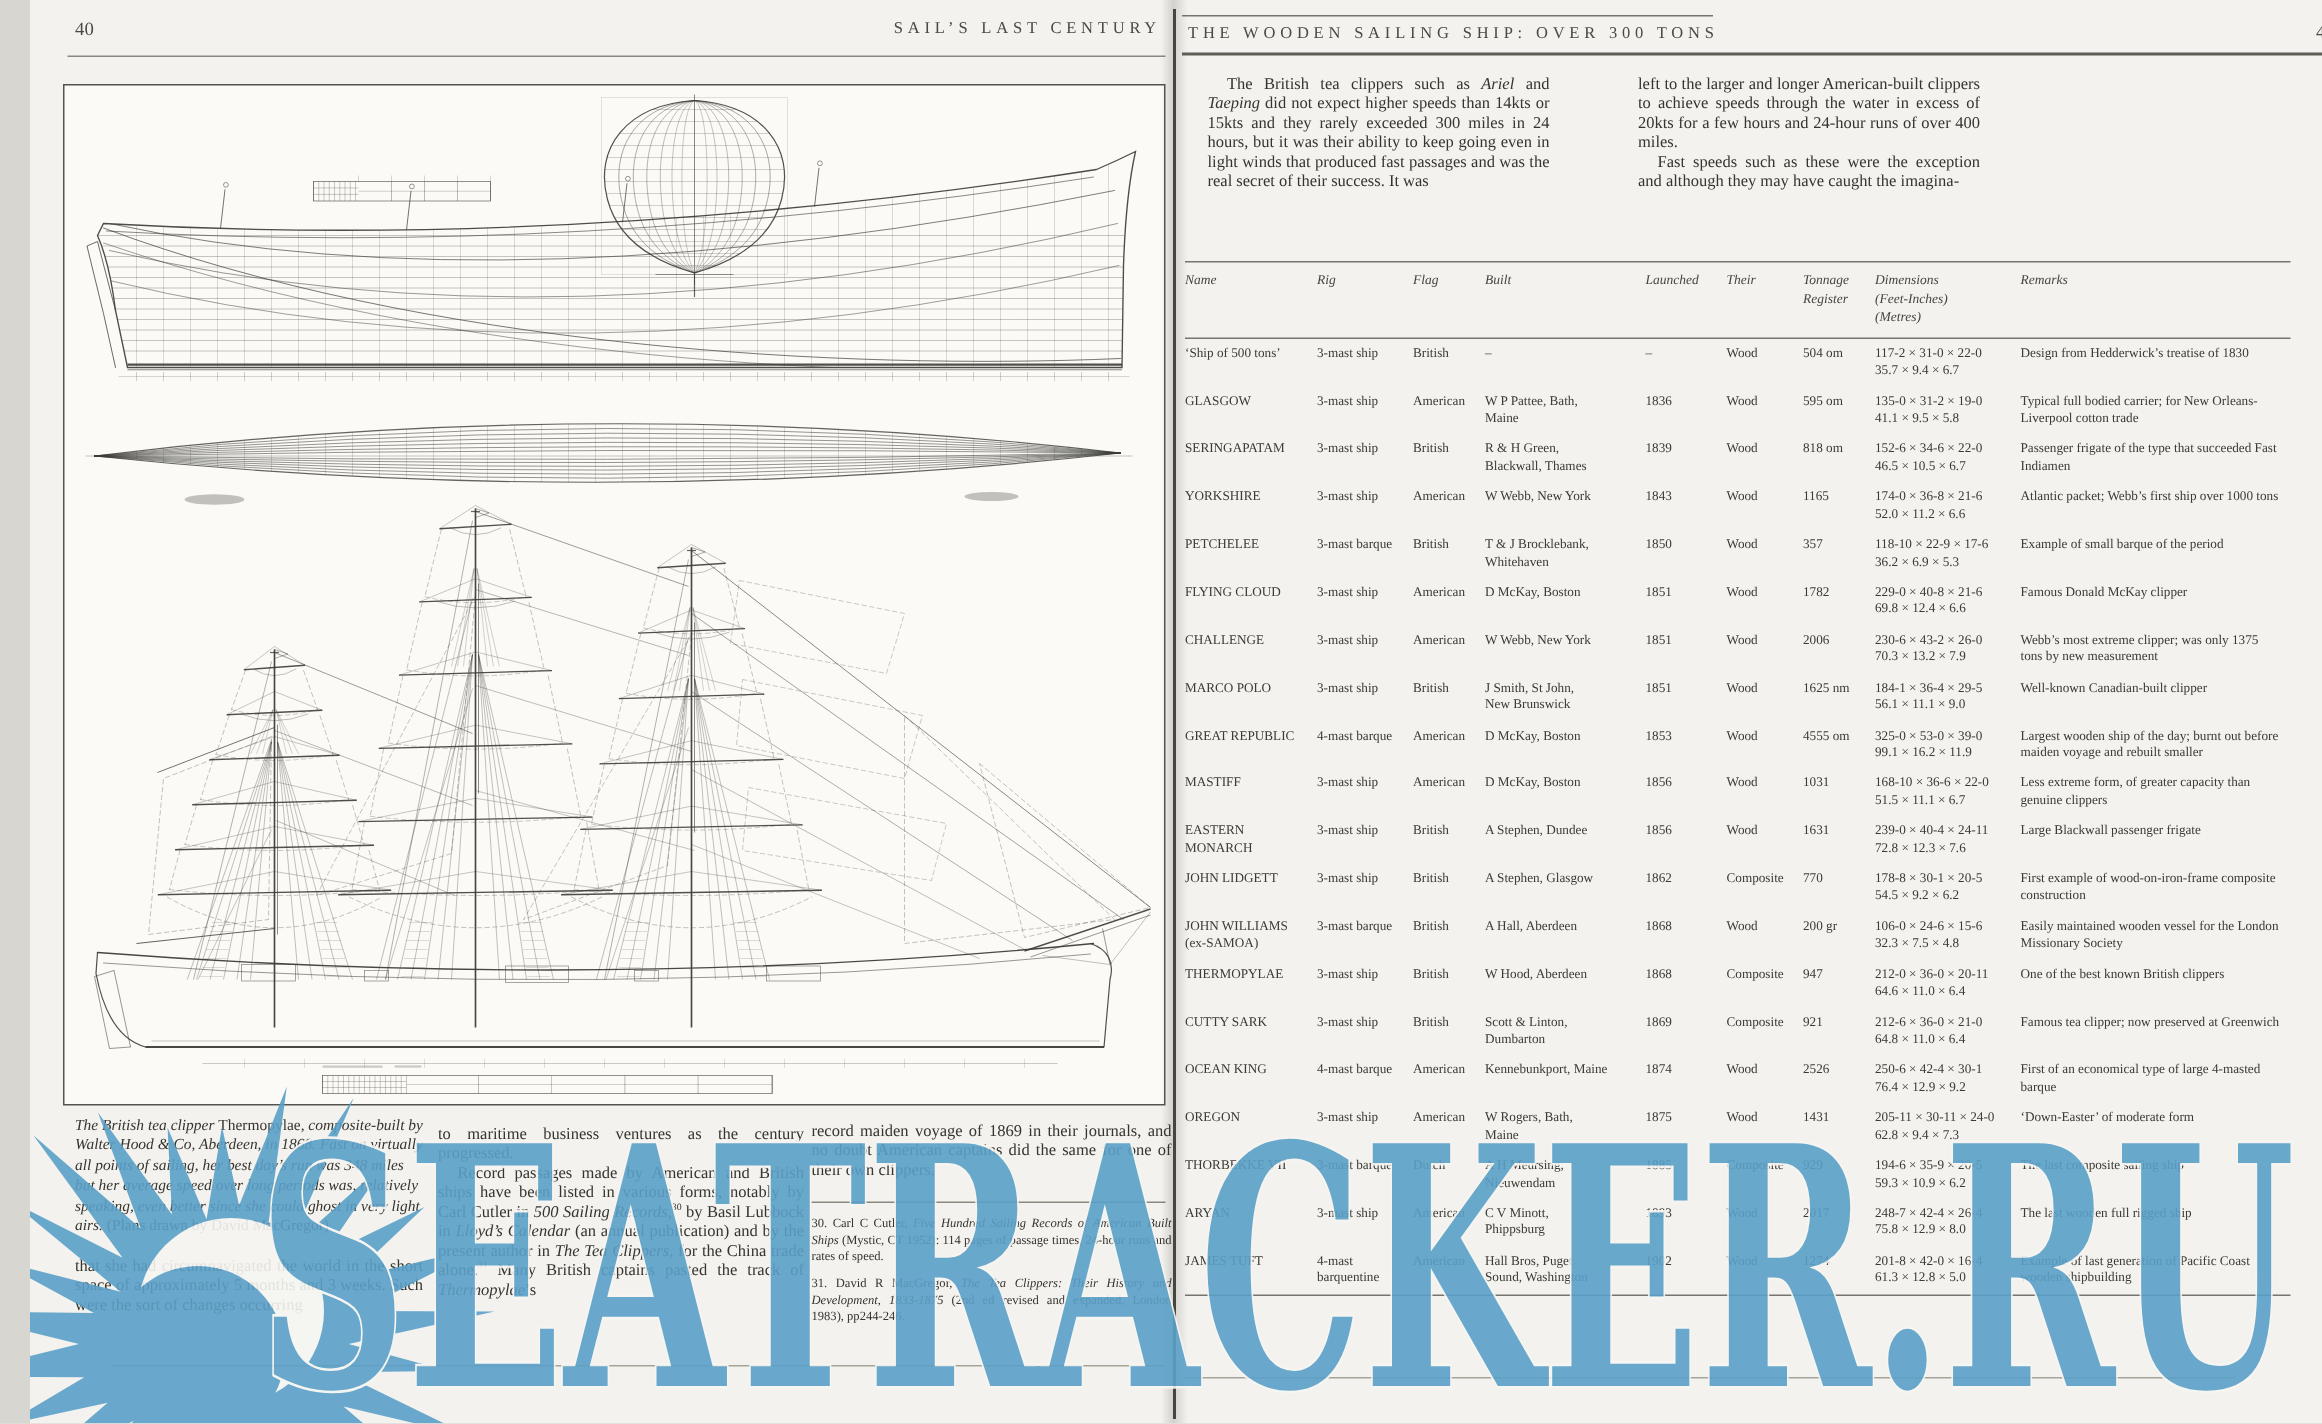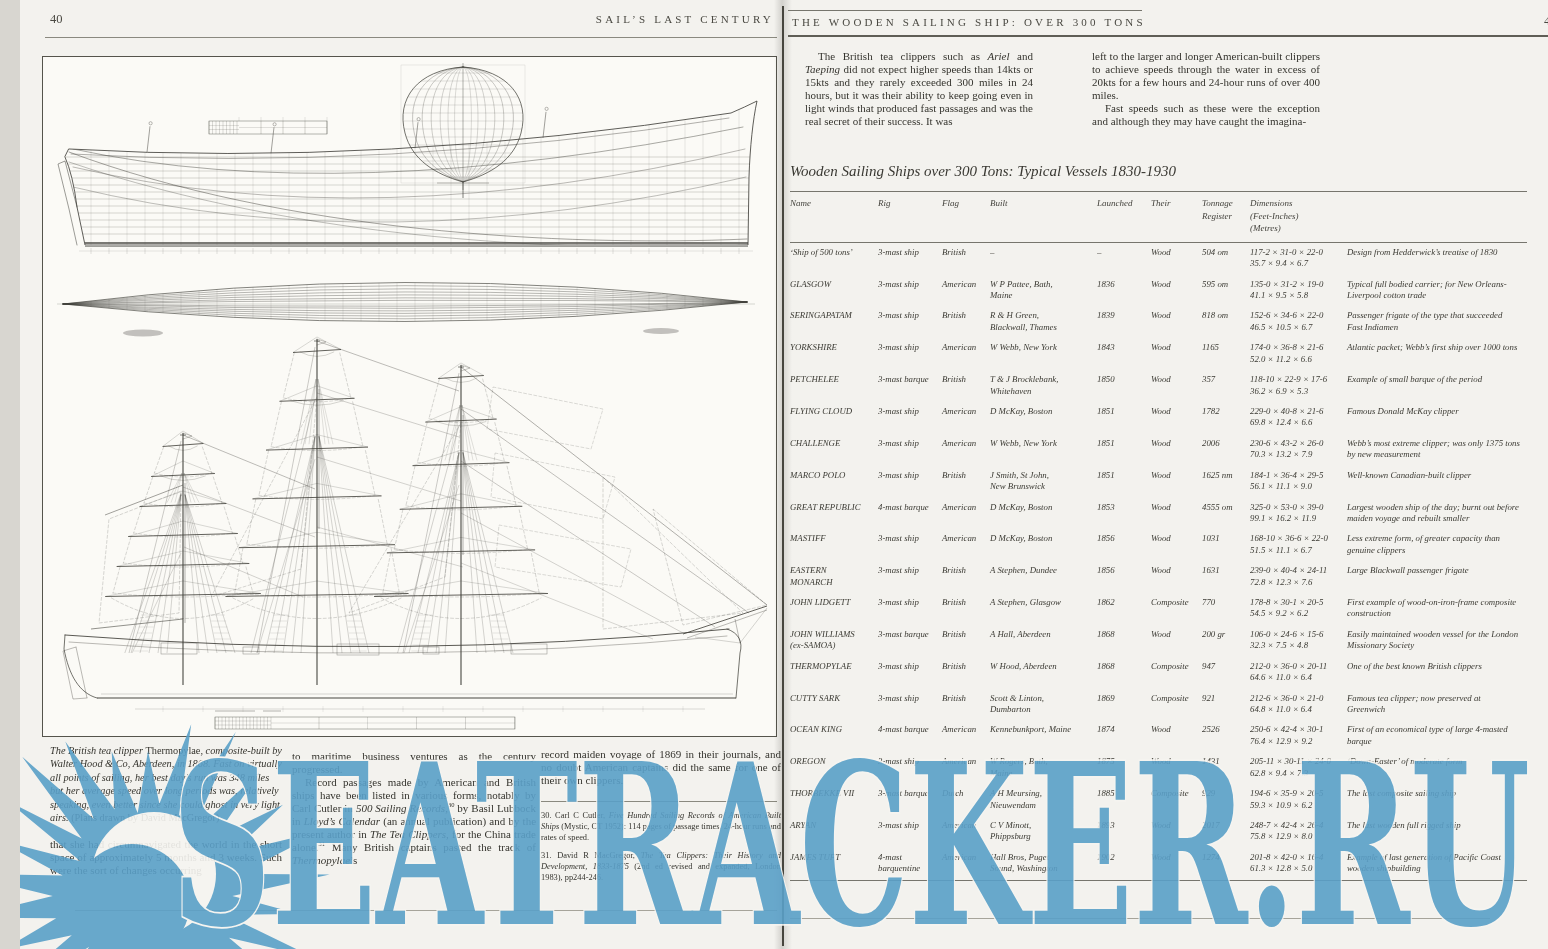--- a/index.html
+++ b/index.html
@@ -20,21 +20,21 @@
   .caption{font-size:10.3px;line-height:1.3;}
   .bodytxt{font-size:11px;line-height:1.18;}
   .fntxt{font-size:8.4px;line-height:1.32;}
   .byline{font-size:11.5px;font-weight:bold;text-align:right;margin-top:9px;}
   .tbl{position:absolute;left:770px;top:163px;width:737px;}
   .tbl-title{font-style:italic;font-size:15px;color:#3a3933;}
   .tgrid{display:grid;grid-template-columns:88px 64px 48px 107px 54px 51px 48px 97px 180px;}
   .thead{margin-top:11px;border-top:1px solid #76756d;padding:5px 0 7px 0;
          font-style:italic;font-size:9px;line-height:1.4;color:#45443e;}
   .tbody{border-top:1px solid #76756d;border-bottom:1px solid #76756d;}
-  .trow{padding:4px 0 5px 0;font-size:8.8px;line-height:1.3;color:#3b3a33;font-style:italic;}
+  .trow{padding:4px 0 5px 0;font-size:8.8px;line-height:1.3;color:#3b3a33;}
   .tcell{padding-right:7px;white-space:pre-line;}
   .gutter{position:absolute;left:754px;top:0;width:18px;height:949px;
           background:linear-gradient(90deg,rgba(40,38,32,0) 0%,rgba(40,38,32,0.16) 45%,rgba(40,38,32,0) 100%);}
   .gutter-line{position:absolute;left:762px;top:6px;width:2px;height:940px;background:#46453e;}
   .edge-line{position:absolute;left:1544px;top:8px;width:1px;height:934px;background:#a19f96;}
   .wm{position:absolute;left:0;top:0;width:1548px;height:949px;pointer-events:none;}
 </style>
 </head>
 <body>
 
@@ -585,30 +585,30 @@
 
   <div class="abs bodytxt" style="left:785px;top:50px;width:228px;">
     <p class="para ind"><span>The British tea clippers such as </span><span class="it">Ariel</span><span> and </span><span class="it">Taeping</span><span> did not expect higher speeds than 14kts or 15kts and they rarely exceeded 300 miles in 24 hours, but it was their ability to keep going even in light winds that produced fast passages and was the real secret of their success. It was</span></p>
   </div>
   <div class="abs bodytxt" style="left:1072px;top:50px;width:228px;">
     <p class="para"><span>left to the larger and longer American-built clippers to achieve speeds through the water in excess of 20kts for a few hours and 24-hour runs of over 400 miles.</span></p>
     <p class="para ind"><span>Fast speeds such as these were the exception and although they may have caught the imagina-</span></p>
   </div>
 
   <div class="tbl">
-    <div class="tbl-title">Wooden Sailing Ships over 300 Tons: Typical Vessels 1830-1930</div>
     <div class="tgrid thead" id="thead">
         <div class="tcell"><div>Name</div></div>
         <div class="tcell"><div>Rig</div></div>
         <div class="tcell"><div>Flag</div></div>
         <div class="tcell"><div>Built</div></div>
         <div class="tcell"><div>Launched</div></div>
         <div class="tcell"><div>Their</div></div>
         <div class="tcell"><div>Tonnage</div><div>Register</div></div>
         <div class="tcell"><div>Dimensions</div><div>(Feet-Inches)</div><div>(Metres)</div></div>
+        <div class="tcell"><div>Remarks</div></div>
       </div>
     <div class="tbody" id="tbody">
         <div class="tgrid trow">
           <div class="tcell">‘Ship of 500 tons’</div>
           <div class="tcell">3-mast ship</div>
           <div class="tcell">British</div>
           <div class="tcell">–</div>
           <div class="tcell">–</div>
           <div class="tcell">Wood</div>
           <div class="tcell">504 om</div>

